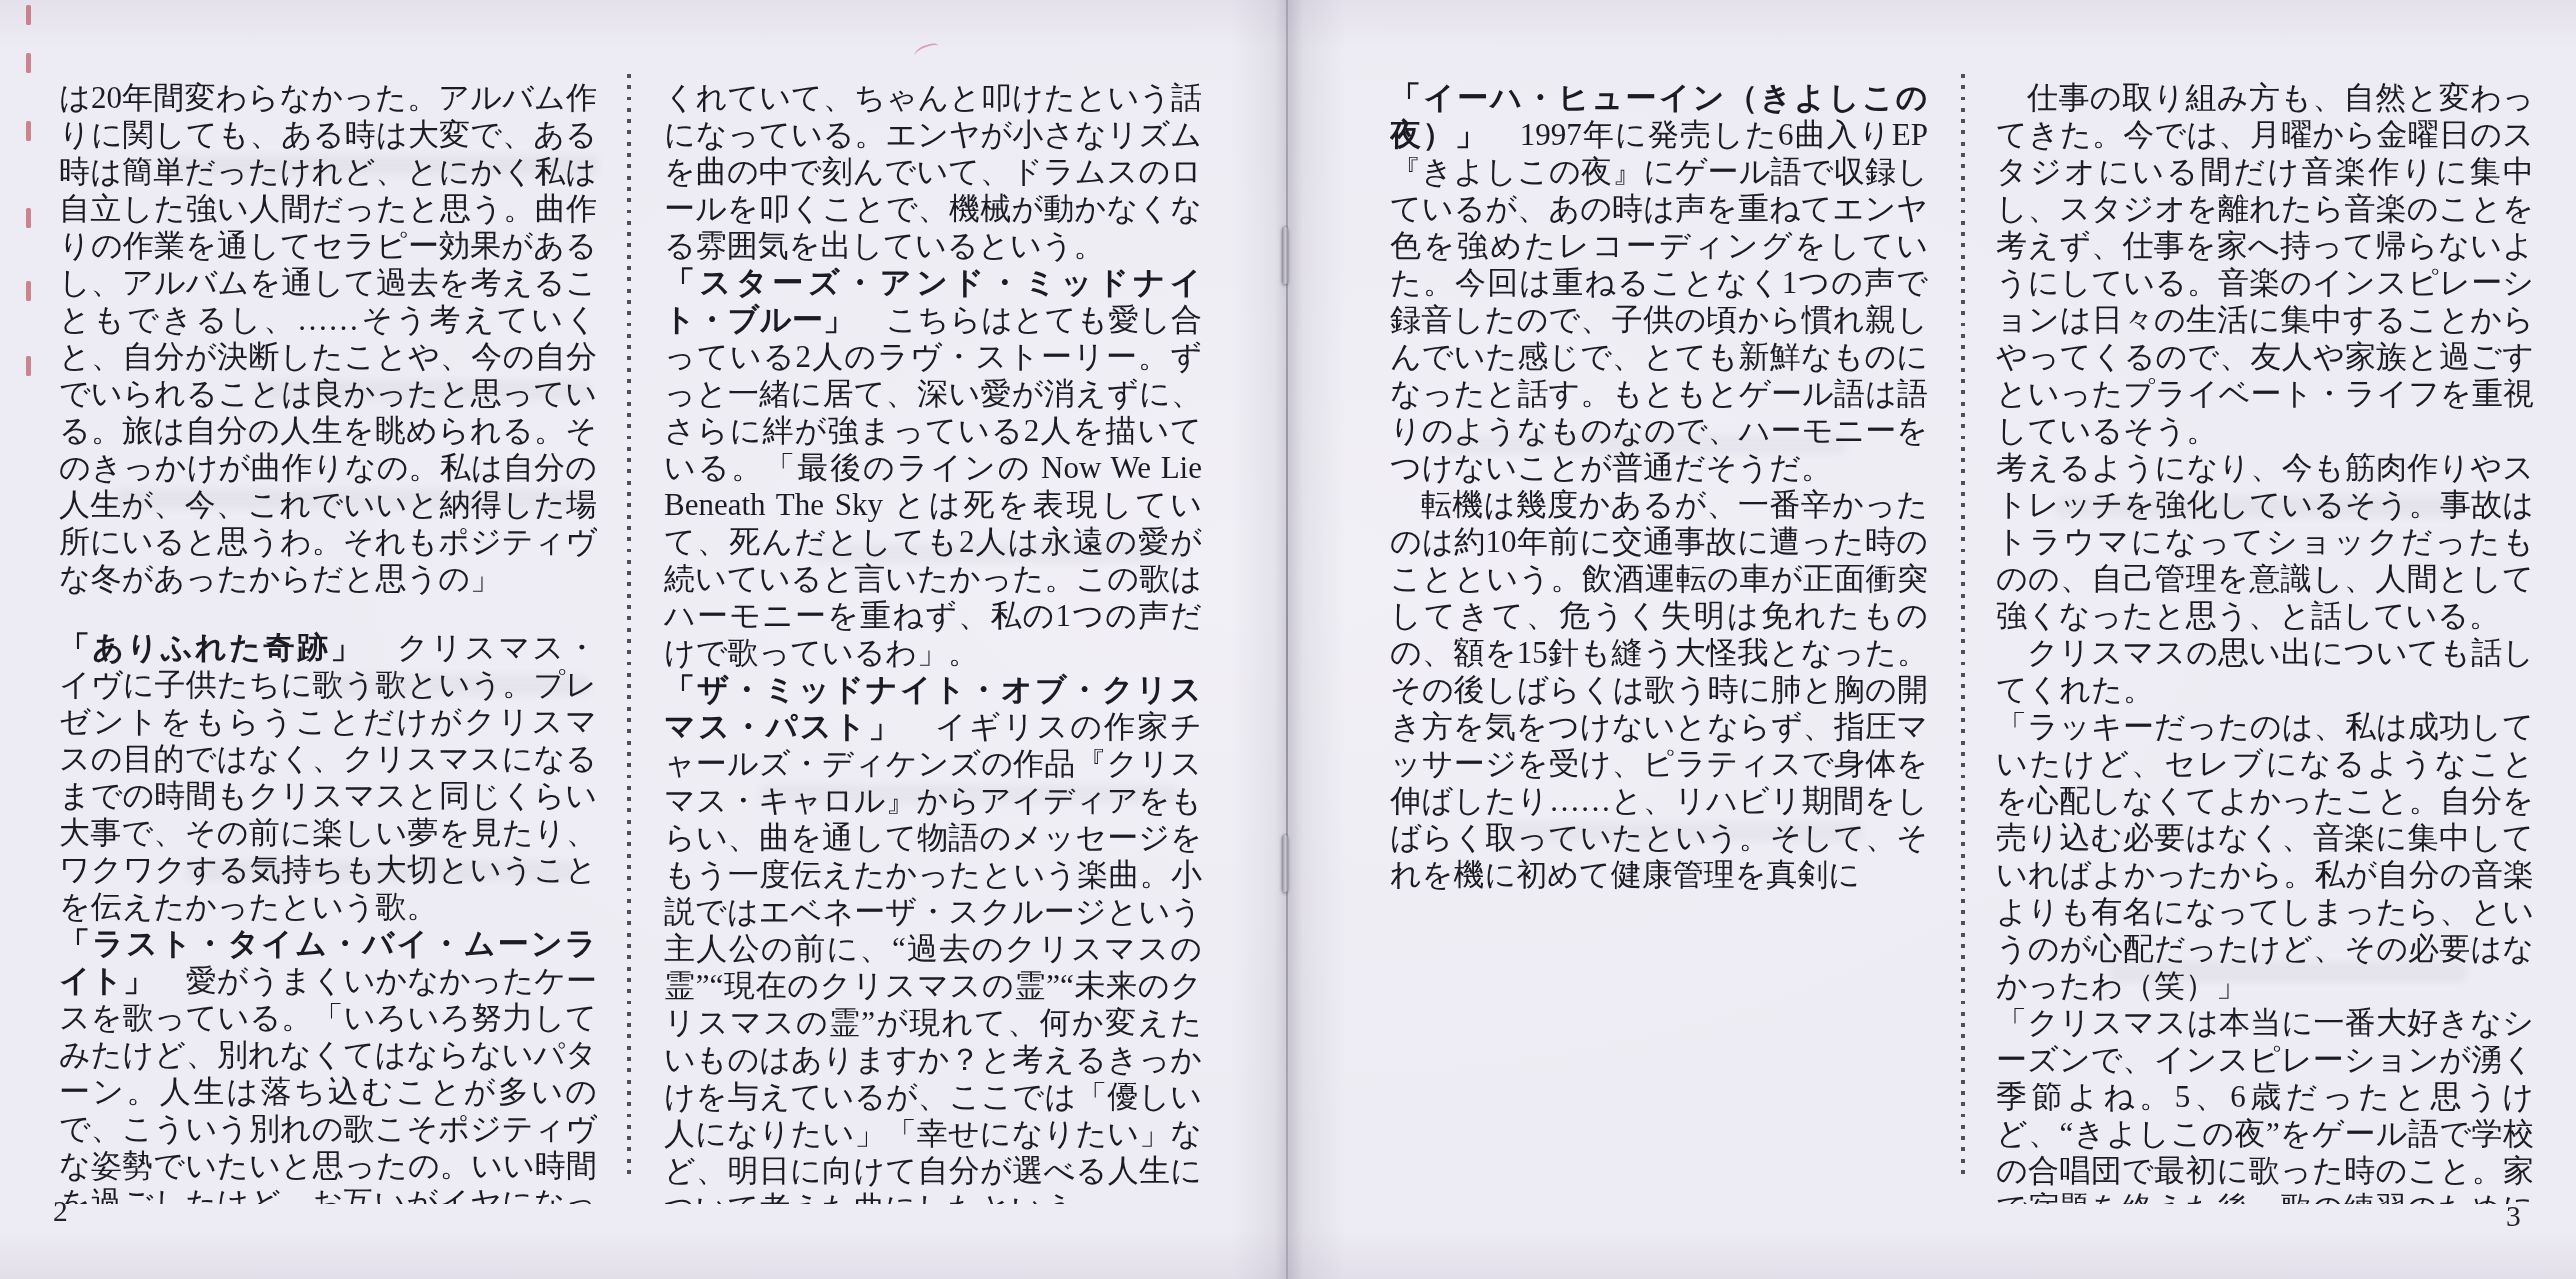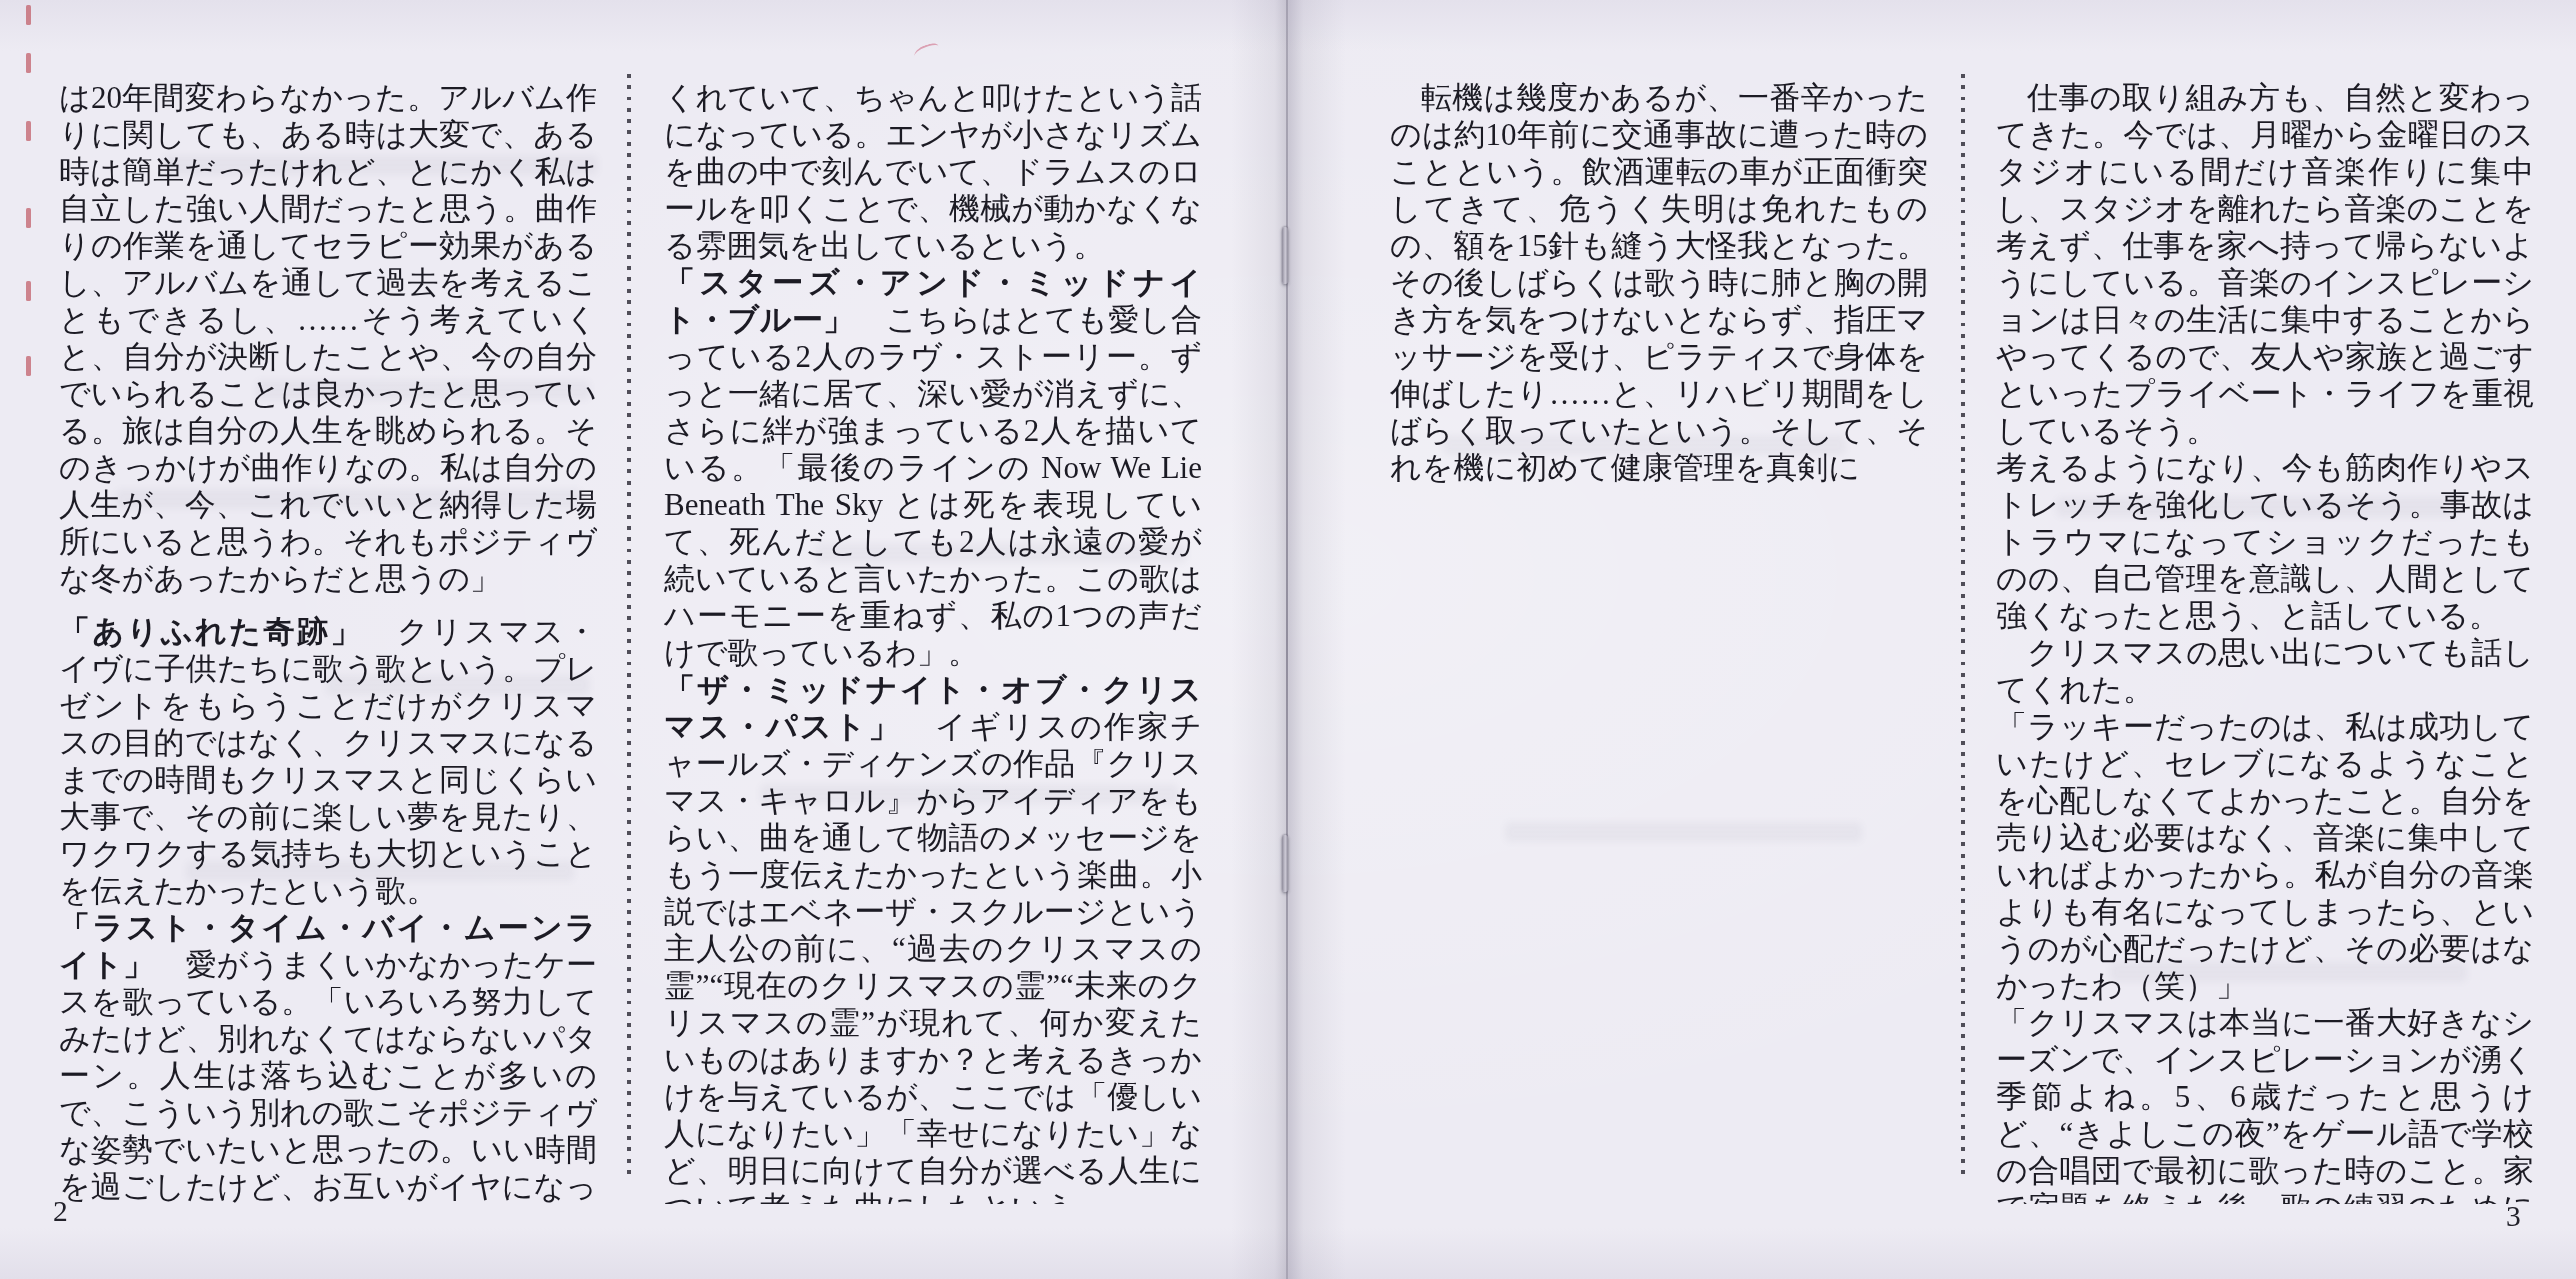--- a/index.html
+++ b/index.html
@@ -22,21 +22,21 @@
     font-size:31px;line-height:37px;
     text-align:justify;text-justify:inter-character;
     overflow:hidden;
   }
   .col-1{left:59px;}
   .col-2{left:664px;}
   .col-3{left:102px;}  
   .col-4{left:708px;}  
   .para{margin:0;}
   .para.indent{text-indent:31px;}
-  .para.gap{margin-top:16px;}
+  .para.gap{margin-top:32px;}
   .title{
     font-family:Liberation Serif, serif;
     font-weight:700;
     letter-spacing:0.4px;
   }
   .dots{
     position:absolute;top:74px;height:1102px;width:3.9px;
     background-image:repeating-linear-gradient(to bottom,#34323d 0 3.9px,transparent 3.9px 11.3px);
     opacity:0.85;
   }
@@ -121,20 +121,21 @@
       </div>
     <div class="column col-2">
         <div class="para"><span>くれていて、ちゃんと叩けたという話になっている。エンヤが小さなリズムを曲の中で刻んでいて、ドラムスのロールを叩くことで、機械が動かなくなる雰囲気を出しているという。</span></div>
         <div class="para"><span class="title">「スターズ・アンド・ミッドナイト・ブルー」</span><span>　こちらはとても愛し合っている2人のラヴ・ストーリー。ずっと一緒に居て、深い愛が消えずに、さらに絆が強まっている2人を描いている。「最後のラインの Now We Lie Beneath The Sky とは死を表現していて、死んだとしても2人は永遠の愛が続いていると言いたかった。この歌はハーモニーを重ねず、私の1つの声だけで歌っているわ」。</span></div>
         <div class="para"><span class="title">「ザ・ミッドナイト・オブ・クリスマス・パスト」</span><span>　イギリスの作家チャールズ・ディケンズの作品『クリスマス・キャロル』からアイディアをもらい、曲を通して物語のメッセージをもう一度伝えたかったという楽曲。小説ではエベネーザ・スクルージという主人公の前に、“過去のクリスマスの霊”“現在のクリスマスの霊”“未来のクリスマスの霊”が現れて、何か変えたいものはありますか？と考えるきっかけを与えているが、ここでは「優しい人になりたい」「幸せになりたい」など、明日に向けて自分が選べる人生について考えた曲にしたという。</span></div>
       </div>
   </div>
 
   <div class="page page-right">
     <div class="column col-3">
+        <div class="para"><span class="title">「イーハ・ヒューイン（きよしこの夜）」</span><span>　1997年に発売した6曲入りEP『きよしこの夜』にゲール語で収録しているが、あの時は声を重ねてエンヤ色を強めたレコーディングをしていた。今回は重ねることなく1つの声で録音したので、子供の頃から慣れ親しんでいた感じで、とても新鮮なものになったと話す。もともとゲール語は語りのようなものなので、ハーモニーをつけないことが普通だそうだ。</span></div>
         <div class="para indent"><span>転機は幾度かあるが、一番辛かったのは約10年前に交通事故に遭った時のことという。飲酒運転の車が正面衝突してきて、危うく失明は免れたものの、額を15針も縫う大怪我となった。その後しばらくは歌う時に肺と胸の開き方を気をつけないとならず、指圧マッサージを受け、ピラティスで身体を伸ばしたり……と、リハビリ期間をしばらく取っていたという。そして、それを機に初めて健康管理を真剣に</span></div>
       </div>
     <div class="column col-4">
         <div class="para indent"><span>仕事の取り組み方も、自然と変わってきた。今では、月曜から金曜日のスタジオにいる間だけ音楽作りに集中し、スタジオを離れたら音楽のことを考えず、仕事を家へ持って帰らないようにしている。音楽のインスピレーションは日々の生活に集中することからやってくるので、友人や家族と過ごすといったプライベート・ライフを重視しているそう。</span></div>
         <div class="para"><span>考えるようになり、今も筋肉作りやストレッチを強化しているそう。事故はトラウマになってショックだったものの、自己管理を意識し、人間として強くなったと思う、と話している。</span></div>
         <div class="para indent"><span>クリスマスの思い出についても話してくれた。</span></div>
         <div class="para"><span>「ラッキーだったのは、私は成功していたけど、セレブになるようなことを心配しなくてよかったこと。自分を売り込む必要はなく、音楽に集中していればよかったから。私が自分の音楽よりも有名になってしまったら、というのが心配だったけど、その必要はなかったわ（笑）」</span></div>
         <div class="para"><span>「クリスマスは本当に一番大好きなシーズンで、インスピレーションが湧く季節よね。5、6歳だったと思うけど、“きよしこの夜”をゲール語で学校の合唱団で最初に歌った時のこと。家で宿題を終えた後、歌の練習のために15人くらいの仲間と一緒に教会へ向かってお化けが出そうなくらい暗い夜道をかなり歩くんだけど、みんな冒険する気分でウキウキしてて、行き来の間ずっとクリスマスの話をしていたのが楽しかったわ」</span></div>
       </div>
   </div>

